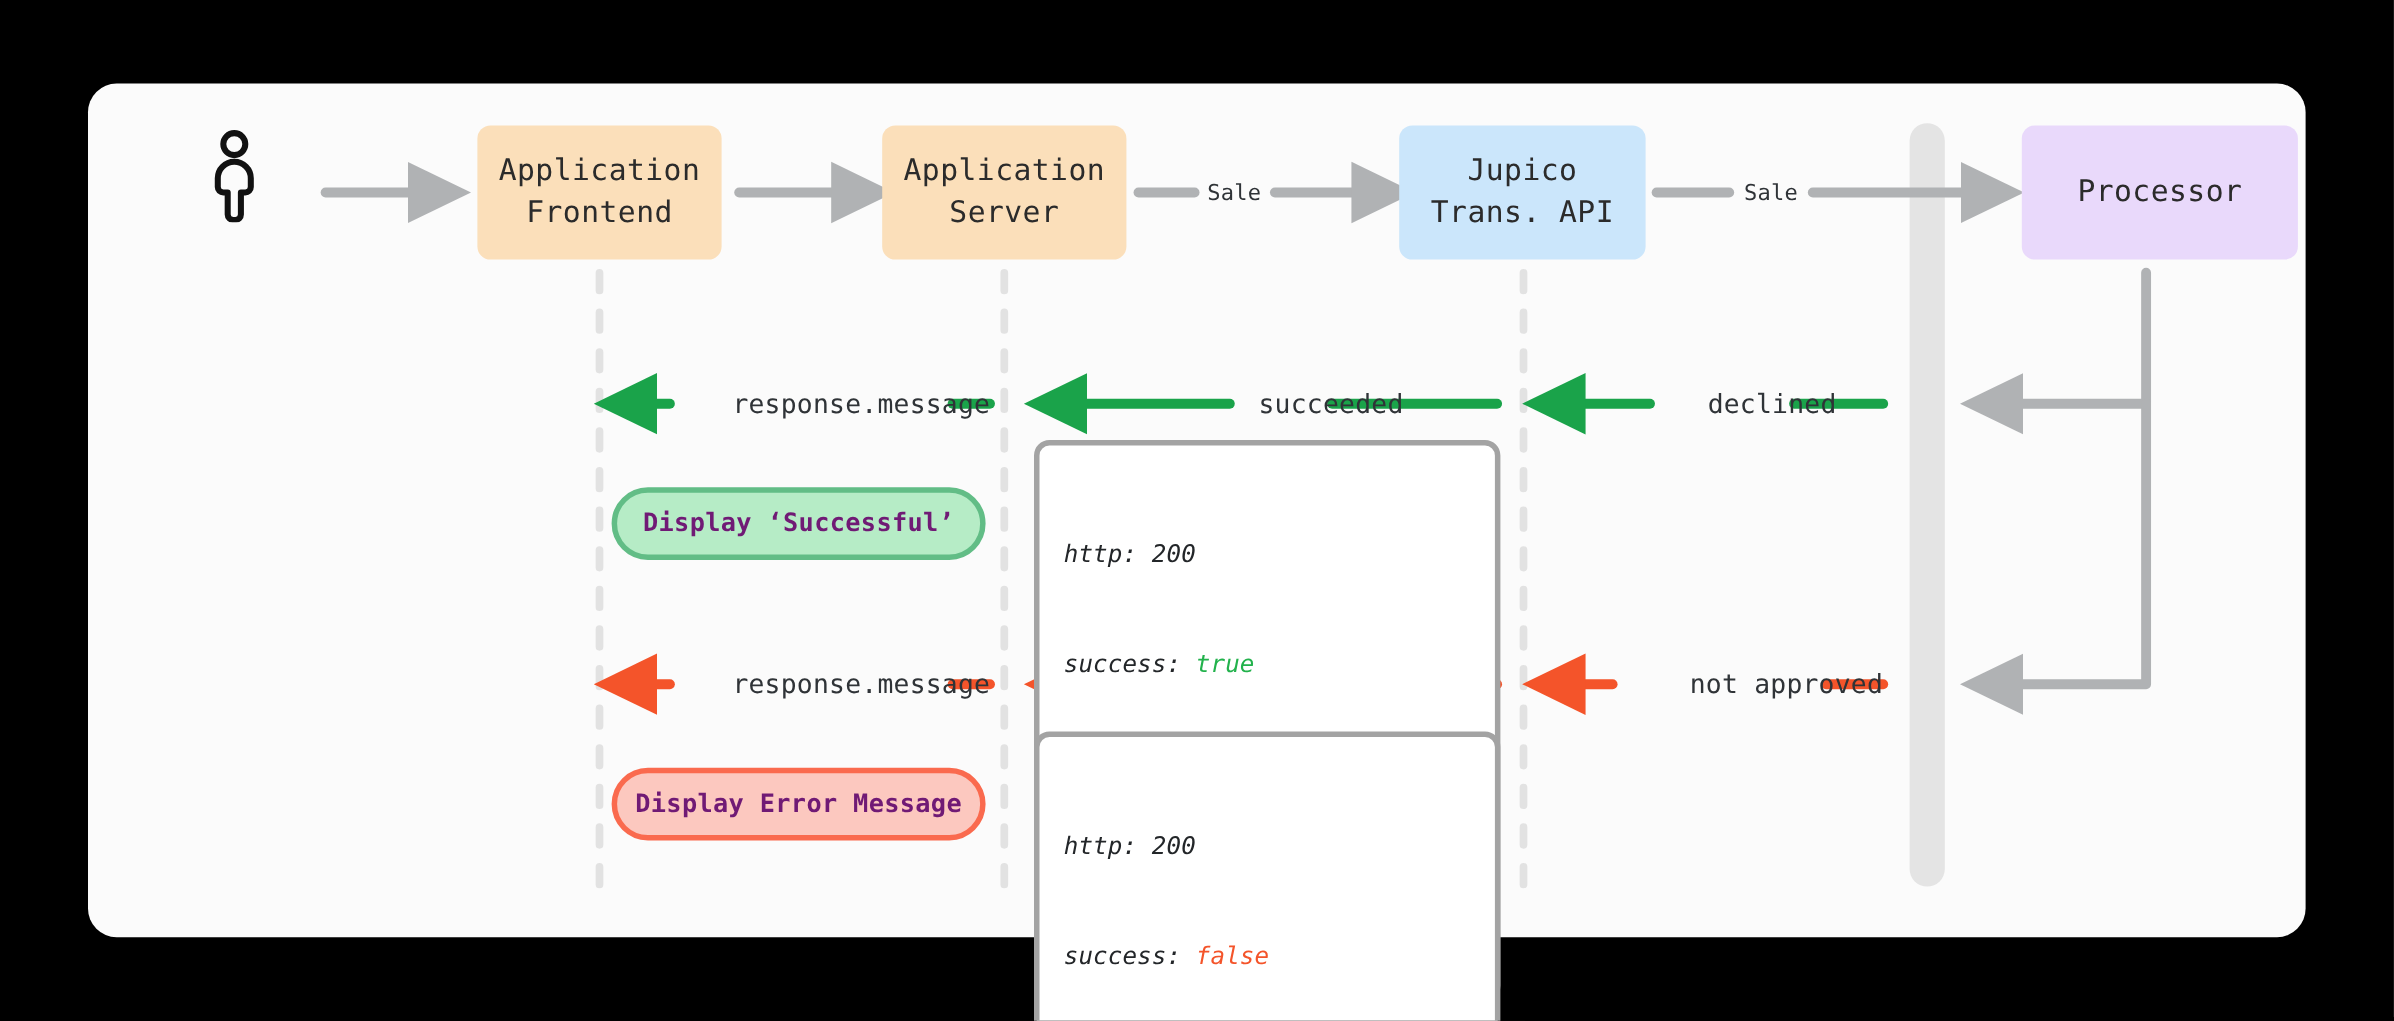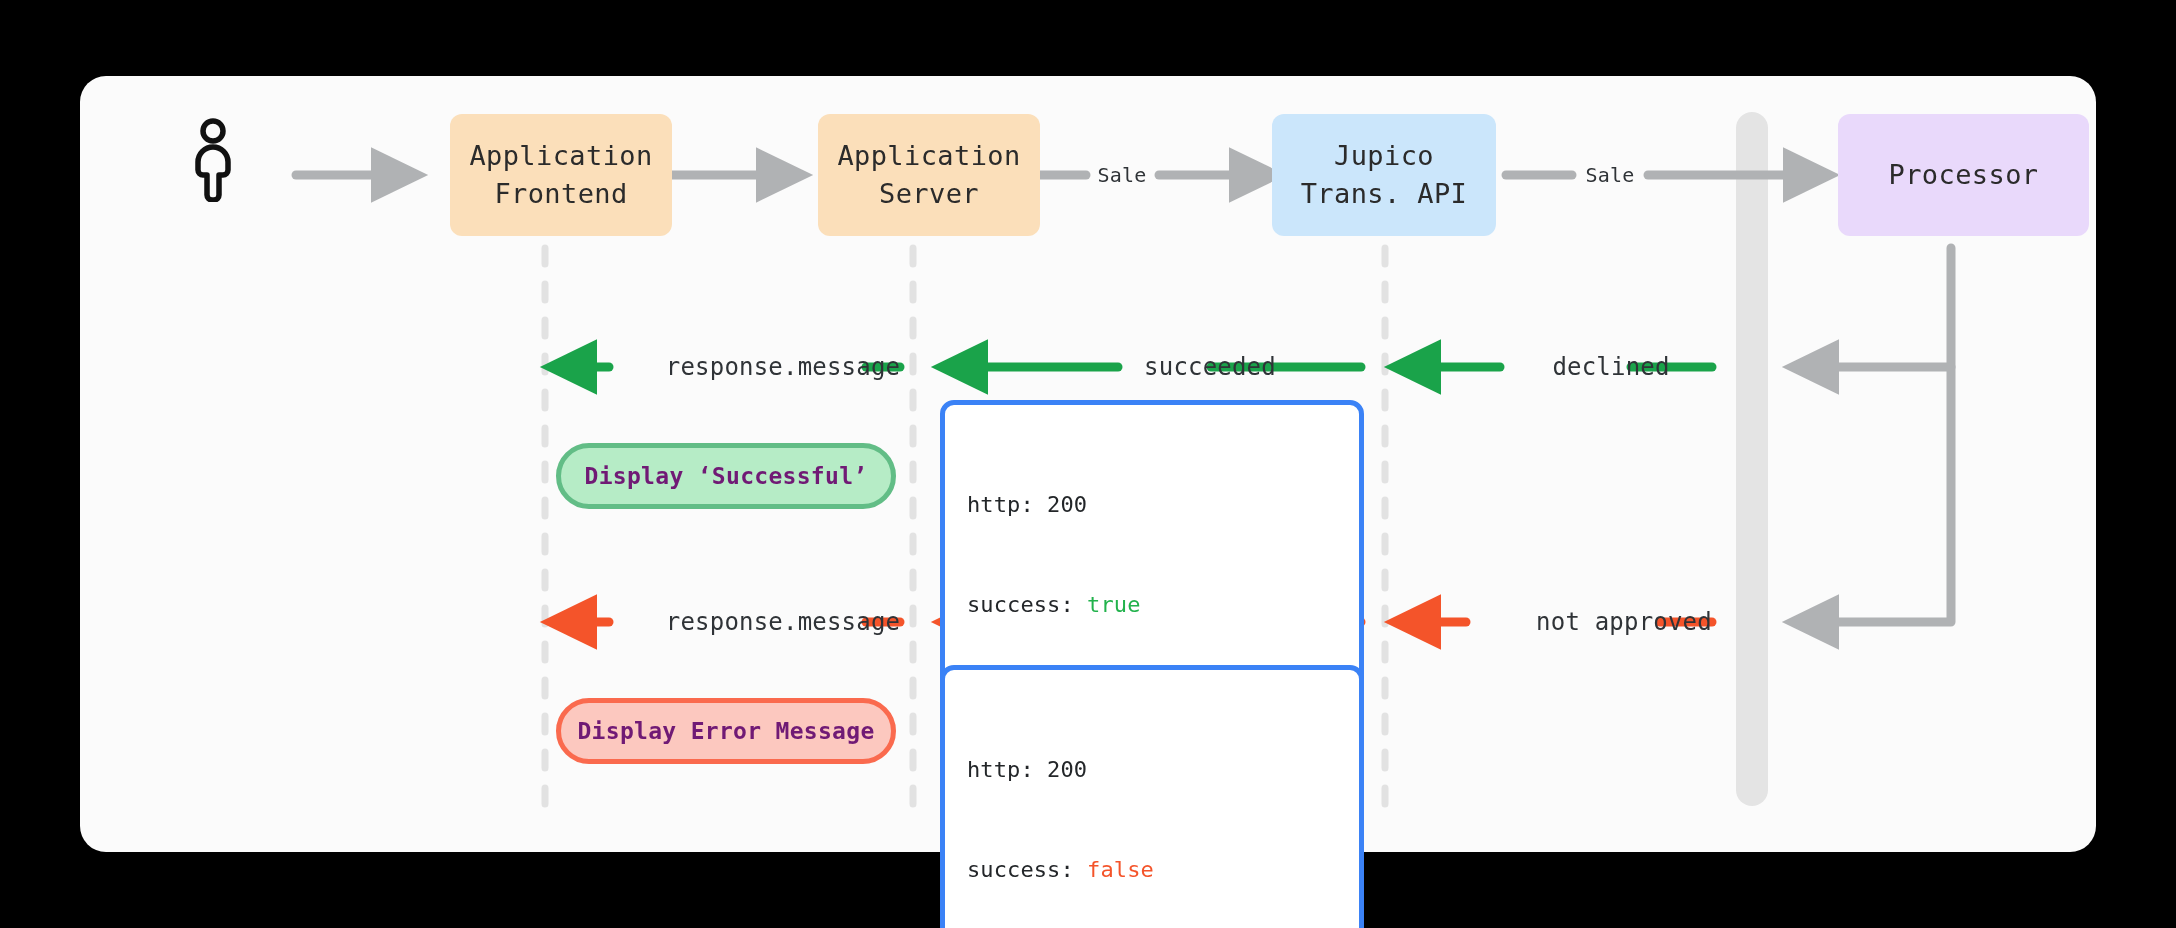--- a/index.html
+++ b/index.html
@@ -50,21 +50,21 @@
     flex-direction: column;
     align-items: center;
     justify-content: center;
     color: #2b2b2b;
     font-size: 27px;
     line-height: 1.42;
     letter-spacing: 0.4px;
     white-space: pre;
     text-align: center;
   }
-  .node-orange { background: #fbdfba; margin-left: 16px; }
+  .node-orange { background: #fbdfba; }
   .node-blue   { background: #cbe6fb; }
   .node-purple { background: #e9d9fb; }
 
   
   #actor-icon {
     position: absolute;
     left: 186px;
     top: 118px;
     width: 54px;
     height: 84px;
@@ -113,28 +113,29 @@
   }
   .pill-red {
     background: #fcc8bf;
     border: 5px solid #fa6a4e;
   }
 
   
   .code-box {
     position: absolute;
     background: #ffffff;
-    border: 5px solid #3b82f6;
+    border: 5px solid #a3a3a3;
     border-radius: 14px;
     padding: 16px 22px;
     font-size: 22px;
     line-height: 1.52;
     color: #232629;
     letter-spacing: 0.1px;
     white-space: pre;
+    font-style: italic;
   }
   .tok-true  { color: #22b24c; }
   .tok-false { color: #f4542a; }
 </style>
 </head>
 <body>
 
 <div id="stage">
 
   <div id="card"></div>

